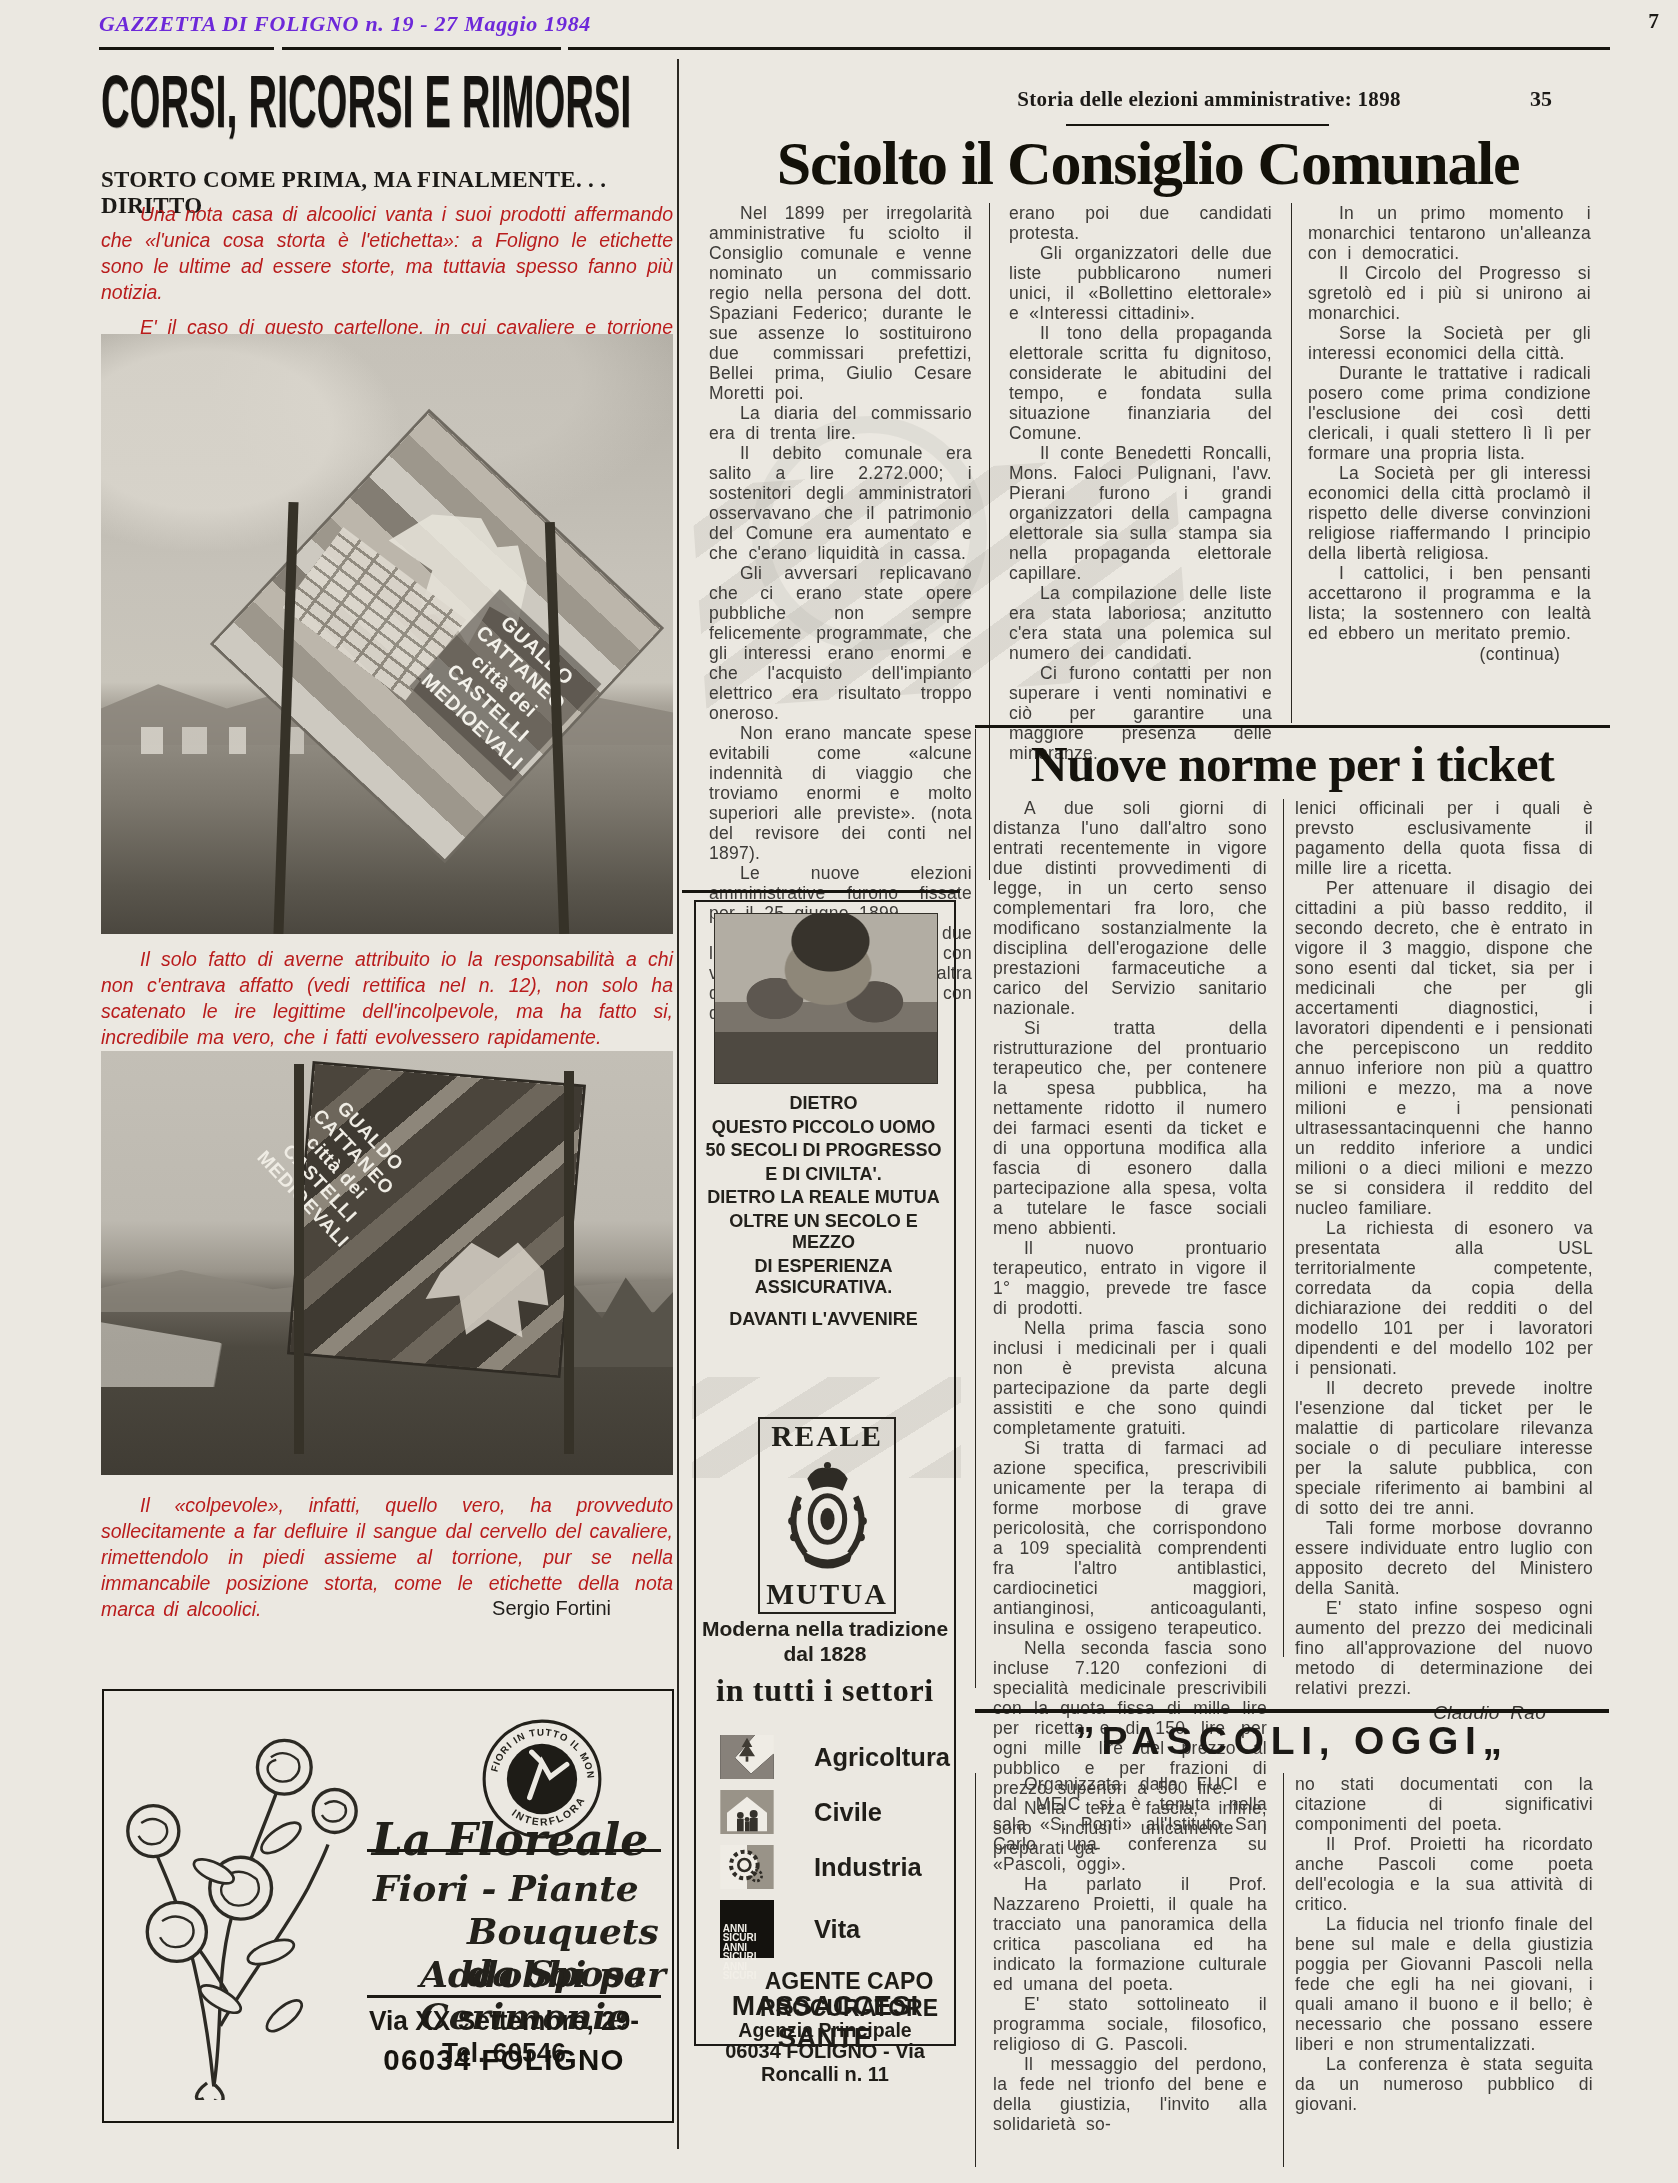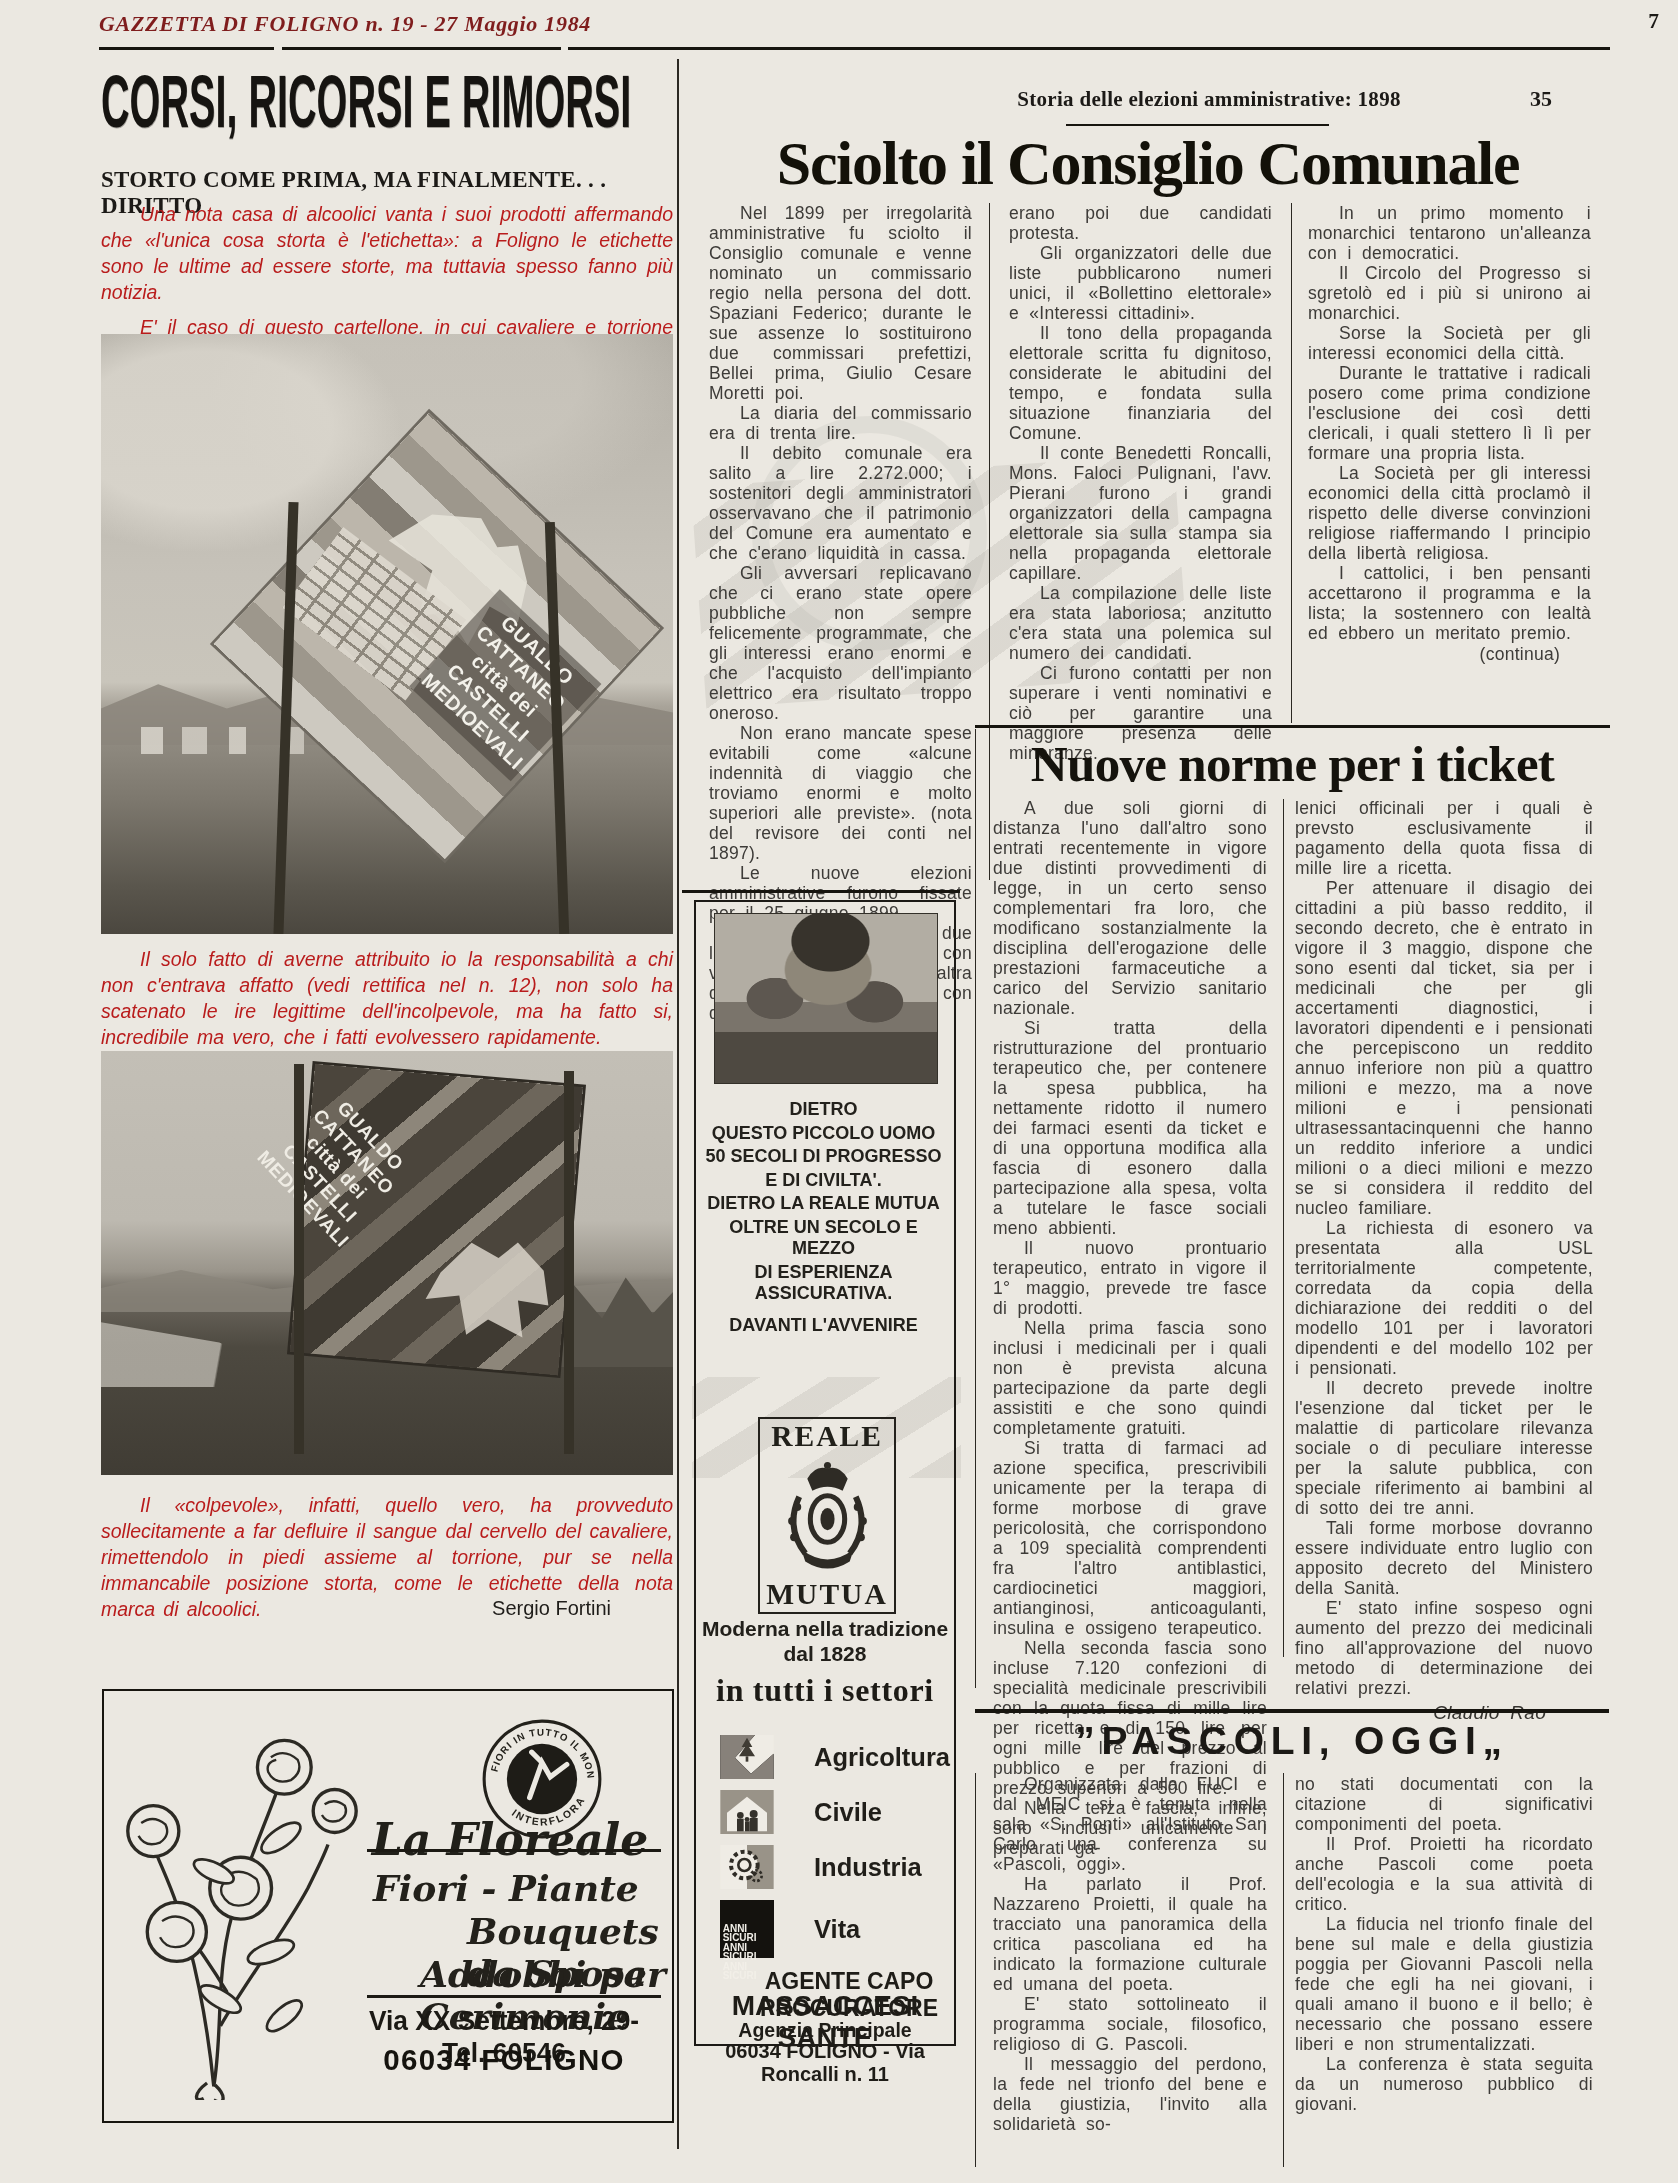--- a/index.html
+++ b/index.html
@@ -1,21 +1,21 @@
 <!DOCTYPE html>
 <html style="font-size:10.7px"><head>
 <meta charset="utf-8">
 <style>
   html,body{margin:0;padding:0;background:#c9c6c0;}
   .page{position:relative;width:1679px;height:2183px;background:#ebe8e1;font-family:"Liberation Sans",sans-serif;color:#1c1a17;overflow:hidden;}
   .rule{position:absolute;background:#17150f;}
   .vrule{position:absolute;background:#2b2822;width:2px;}
 
   
-  .masthead-title{position:absolute;left:99px;top:10.7px;font-family:"Liberation Serif",serif;font-style:italic;font-weight:bold;font-size:22px;letter-spacing:0.7px;color:#7f1d1d;}
+  .masthead-title{position:absolute;left:99px;top:10.7px;font-family:"Liberation Serif",serif;font-style:italic;font-weight:bold;font-size:22px;letter-spacing:0.7px;color:#6d28d9;}
   .page-num{position:absolute;left:1612px;top:9.4px;width:47px;text-align:right;font-family:"Liberation Serif",serif;font-weight:bold;font-size:21.5px;}
 
   
   .corsi-headline{position:absolute;left:101px;top:59px;width:954px;font-weight:bold;font-size:66px;letter-spacing:0px;color:#161411;transform:scale(0.60,1.12);transform-origin:left top;white-space:nowrap;text-shadow:0.7px 0.7px 0 rgba(22,20,17,.35);}
   .corsi-subhead{position:absolute;left:101px;top:167px;width:574px;font-family:"Liberation Serif",serif;font-weight:bold;font-size:23px;letter-spacing:0.3px;}
   .itx{position:absolute;font-style:italic;font-size:19.5px;line-height:26px;color:#b91c1c;text-align:justify;word-spacing:.14em;}
   .itx p{margin:0;text-indent:39px;}
   .itx p + p{margin-top:8.7px;}
   .itx-single{text-indent:39px;}
   .byline-left{position:absolute;left:101px;top:1597px;width:510px;text-align:right;font-size:20px;color:#1f1d1a;}
@@ -59,21 +59,21 @@
   .pascoli-headline{position:absolute;left:975px;top:1719px;width:634px;text-align:center;font-weight:bold;font-size:39px;letter-spacing:6.7px;color:#1b1915;}
 
   
   .mutua-box{position:absolute;left:694px;top:900px;width:258px;height:1142px;border:2px solid #1c1a16;background:transparent;}
   .mutua-photo{position:absolute;left:17.5px;top:10.7px;width:222px;height:169px;border:1.3px solid #333029;background:
     radial-gradient(64px 50px at 52% 16%,#37332c 0 60%,transparent 62%),
     radial-gradient(79px 64px at 51% 33%,#8e8779 0 54%,transparent 56%),
     radial-gradient(48px 35px at 27% 50%,#5d5750 0 58%,transparent 60%),
     radial-gradient(48px 35px at 72% 52%,#57514a 0 58%,transparent 60%),
     linear-gradient(180deg,#b2ada3 0 52%,#7a746b 52% 70%,#4e4941 70% 100%);}
-  .adlines{position:absolute;left:4px;top:189px;width:247px;text-align:center;font-weight:bold;font-size:18px;color:#23211c;margin-top:6px;}
+  .adlines{position:absolute;left:4px;top:189px;width:247px;text-align:center;font-weight:bold;font-size:18px;color:#23211c;}
   .adlines p{margin:2px 0;line-height:21.5px;}
   .adlines p:last-child{margin-top:10.7px;}
   .logo-box{position:absolute;left:62px;top:515px;width:134px;height:193px;border:2px solid #23211c;}
   .brand{width:100%;text-align:center;font-family:"Liberation Serif",serif;font-weight:bold;font-size:29.5px;letter-spacing:2px;color:#21201a;}
   .brand-top{position:absolute;top:1.3px;left:0;}
   .brand-bottom{position:absolute;bottom:1.3px;left:0;}
   .crest{position:absolute;left:17px;top:39px;}
   .tagline{position:absolute;left:0;width:100%;text-align:center;font-weight:bold;color:#22201b;}
   .sectors-title{position:absolute;left:0;top:770px;width:100%;text-align:center;font-family:"Liberation Serif",serif;font-weight:bold;font-size:32px;letter-spacing:0.7px;color:#1d1b16;}
   .sector-row{position:absolute;left:24px;width:222px;height:48px;}

